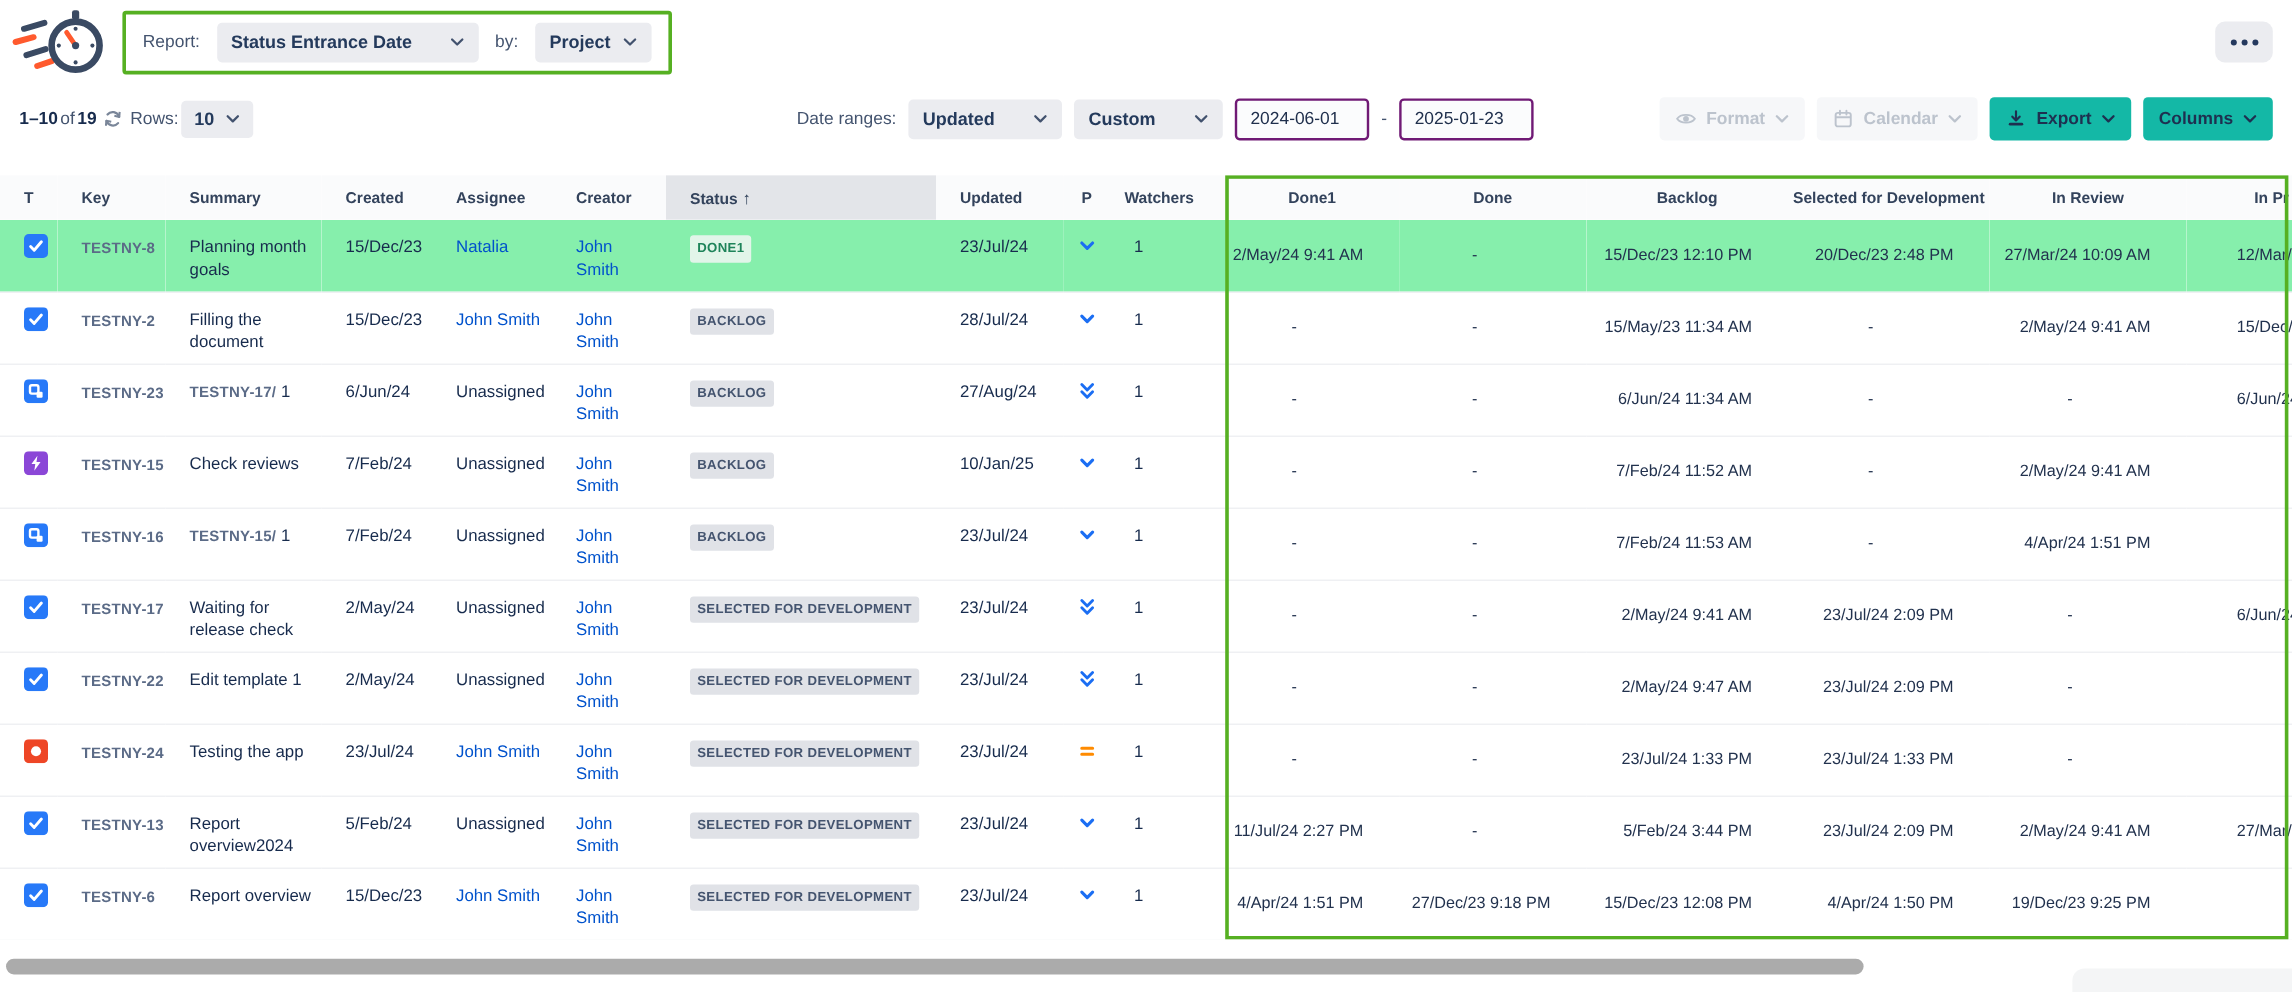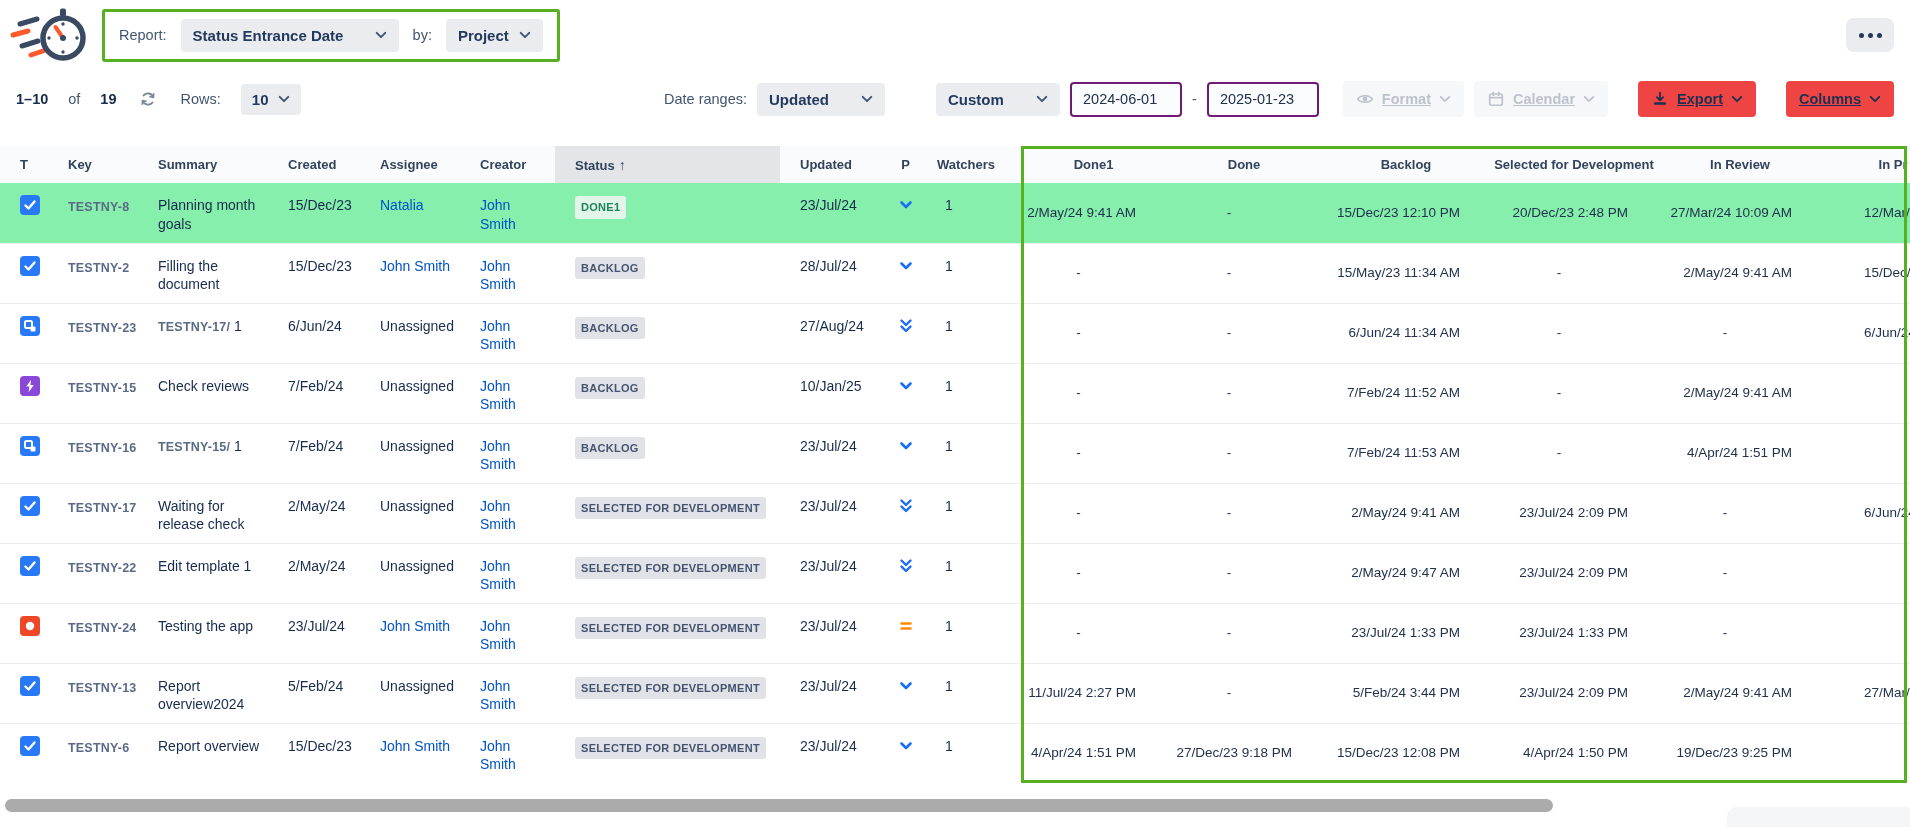--- a/index.html
+++ b/index.html
@@ -18,35 +18,35 @@
   .sel .chev { color:#42526e; flex:0 0 auto; }
   .chev { width:12px; height:8px; display:block; }
   .avatar { width:22px; height:22px; display:block; }
   .spacer { flex:1; }
   .more-btn { width:48px; height:34px; background:#ebecf0; border:none; border-radius:8px;
     display:flex; align-items:center; justify-content:center; gap:4px; cursor:pointer; }
   .more-btn i { width:5px; height:5px; border-radius:50%; background:#24395e; display:block; }
 
   
   .toolbar { position:relative; height:38px; margin-top:14px; }
-  .tb-left { position:absolute; left:16px; top:0; height:38px; display:flex; align-items:center; gap:20px; font-size:14.5px; }
+  .tb-left { position:absolute; left:16px; top:0; height:38px; display:flex; align-items:center; gap:2px; font-size:14.5px; }
   .cnt-b { font-weight:700; color:#172b4d; }
   .cnt-r { color:#44546f;text-align:right; }
   .icon-btn { background:none; border:none; cursor:pointer; display:flex; align-items:center; padding:2px; }
   .rows-lbl { margin-left:2px; color:#44546f; }
   .tb-center { position:absolute; left:664px; top:0; height:38px; display:flex; align-items:center; gap:10px; font-size:14.5px; }
   .date-input { width:112px; height:35px; border:2px solid #701a75; background:#fbfcfd; border-radius:4px;
     padding:0 11px; font-size:14.5px; color:#20304d; font-family:inherit; }
   .dash-sep { color:#44546f; }
   .tb-right { position:absolute; right:16px; top:0; height:38px; display:flex; align-items:center; gap:10px; }
   .btn { height:36px; display:inline-flex; align-items:center; gap:8px; border:none; border-radius:4px;
-    padding:0 13px; font-size:14.5px; font-weight:700; font-family:inherit; cursor:pointer; white-space:nowrap;text-decoration:underline; }
+    padding:0 13px; font-size:14.5px; font-weight:700; font-family:inherit; cursor:pointer; white-space:nowrap; }
   .btn svg.ic { width:18px; height:18px; }
   .btn.disabled { background:#f6f7f9; color:#bcc3cd; cursor:default; }
-  .btn.enabled { background:#ef4444; color:#1e3050;margin-left:20px; }
+  .btn.enabled { background:#14b8a6; color:#1e3050; }
 
   
   .table-wrap { position:relative; margin-top:28px; width:1910px; height:637px; overflow:hidden; }
   table { border-collapse:collapse; table-layout:fixed; width:1910px; }
   thead tr { height:37px; background:#fafbfc; }
   th { font-size:13px; font-weight:700; color:#33435c; text-align:left; padding:0 4px 0 20px;
     white-space:nowrap; overflow:hidden; cursor:pointer; }
   th.c-status { background:#e3e5e9; }
   th.c-p { text-align:center; padding:0; }
   th.c-watchers { padding-left:12px; }
@@ -153,21 +153,21 @@
   </div>
 
   <div class="tb-center">
     <span class="lbl">Date ranges:</span>
     <button class="sel" style="min-width:128px; justify-content:space-between;">
       <span>Updated</span>
       <svg class="chev" viewBox="0 0 14 9">
           <path d="M2 2 L7 7 L12 2" stroke="currentColor" stroke-width="2.2" fill="none" stroke-linecap="round" stroke-linejoin="round"></path>
         </svg>
     </button>
-    <button class="sel" style="min-width:124px; justify-content:space-between;margin-left:41px;">
+    <button class="sel" style="min-width:124px; justify-content:space-between;">
       <span>Custom</span>
       <svg class="chev" viewBox="0 0 14 9">
           <path d="M2 2 L7 7 L12 2" stroke="currentColor" stroke-width="2.2" fill="none" stroke-linecap="round" stroke-linejoin="round"></path>
         </svg>
     </button>
     <input class="date-input" value="2024-06-01" style="">
     <span class="dash-sep">-</span>
     <input class="date-input" value="2025-01-23" style="">
   </div>
 

